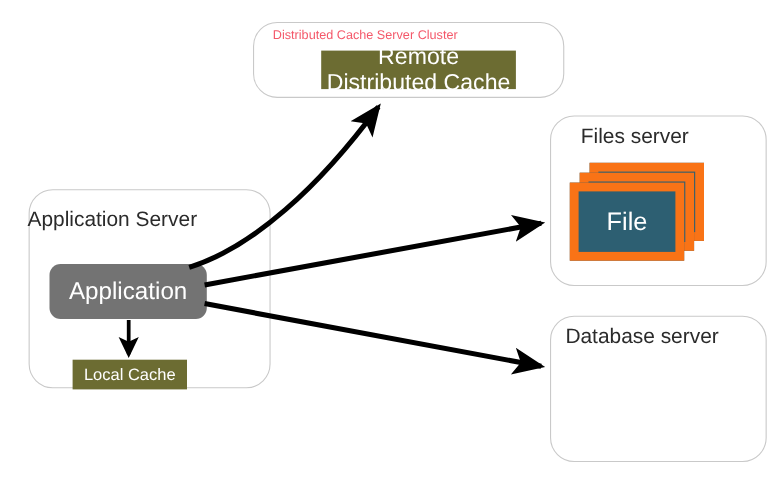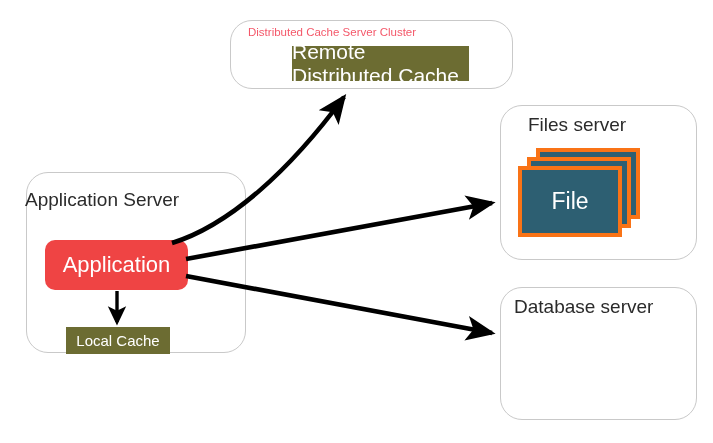--- a/index.html
+++ b/index.html
@@ -7,20 +7,21 @@
     padding: 0;
     background: #ffffff;
   }
   #canvas {
     position: relative;
     width: 713px;
     height: 443px;
     background: #ffffff;
     overflow: hidden;
     font-family: "Liberation Sans", sans-serif;
+    text-align: center;
   }
   svg.layer {
     position: absolute;
     left: 0;
     top: 0;
     width: 713px;
     height: 443px;
   }
   .container-box {
     position: absolute;
@@ -48,27 +49,27 @@
     display: flex;
     align-items: center;
     justify-content: center;
     box-sizing: border-box;
     color: #ffffff;
   }
   .node-olive {
     background: #6c6c32;
   }
   .node-teal {
-    background: #ef4444;
+    background: #737373;
   }
   .node-stack-item {
     position: absolute;
     box-sizing: border-box;
     background: #2d5f72;
-    border: 4px solid #f97316;
+    border: 8px solid #f97316;
   }
   .label-remote-cache {
     font-size: 21px;
   }
   .label-local-cache {
     font-size: 15px;
   }
   .label-application {
     font-size: 22px;
   }

